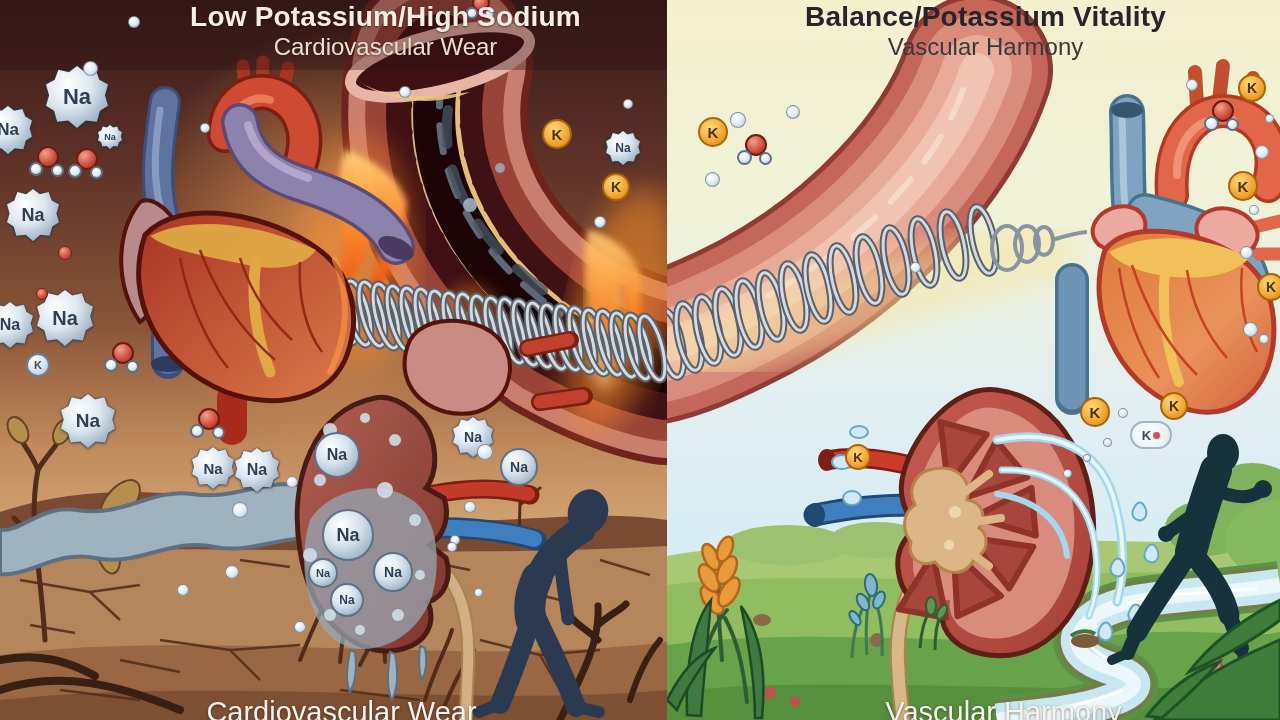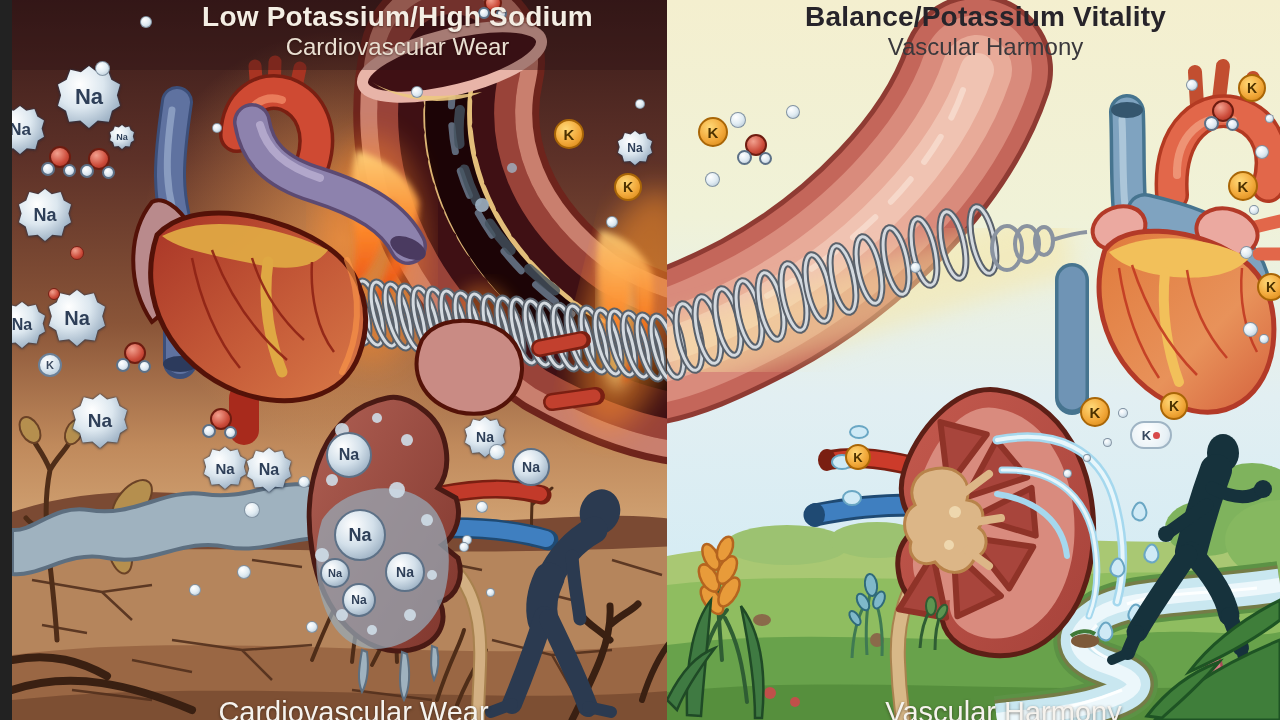--- a/index.html
+++ b/index.html
@@ -1,19 +1,19 @@
 <!DOCTYPE html>
 <html><head>
 <meta charset="utf-8">
 <style>
   html,body{margin:0;padding:0;background:#222;}
   #stage{position:relative;width:1280px;height:720px;overflow:hidden;
          font-family:"Liberation Sans",sans-serif;}
   .panel{position:absolute;top:0;height:720px;overflow:hidden;}
-  #panel-left{left:12px;width:667px;}
+  #panel-left{left:0;width:667px;}
   #panel-right{left:667px;width:613px;}
   .panel svg{position:absolute;left:0;top:0;}
 
   
   .titleblock{position:absolute;top:0;left:0;right:0;text-align:center;z-index:40;line-height:1.08;}
   #panel-left .titleblock{transform:translateX(52px);}
   #panel-right .titleblock{transform:translateX(12px);}
   .title{font-weight:bold;font-size:28px;letter-spacing:.2px;margin-top:2px;}
   .subtitle{font-size:24px;margin-top:2px;}
   #panel-left .title{color:#f4eee4;text-shadow:0 1px 2px rgba(40,10,5,.6);}

